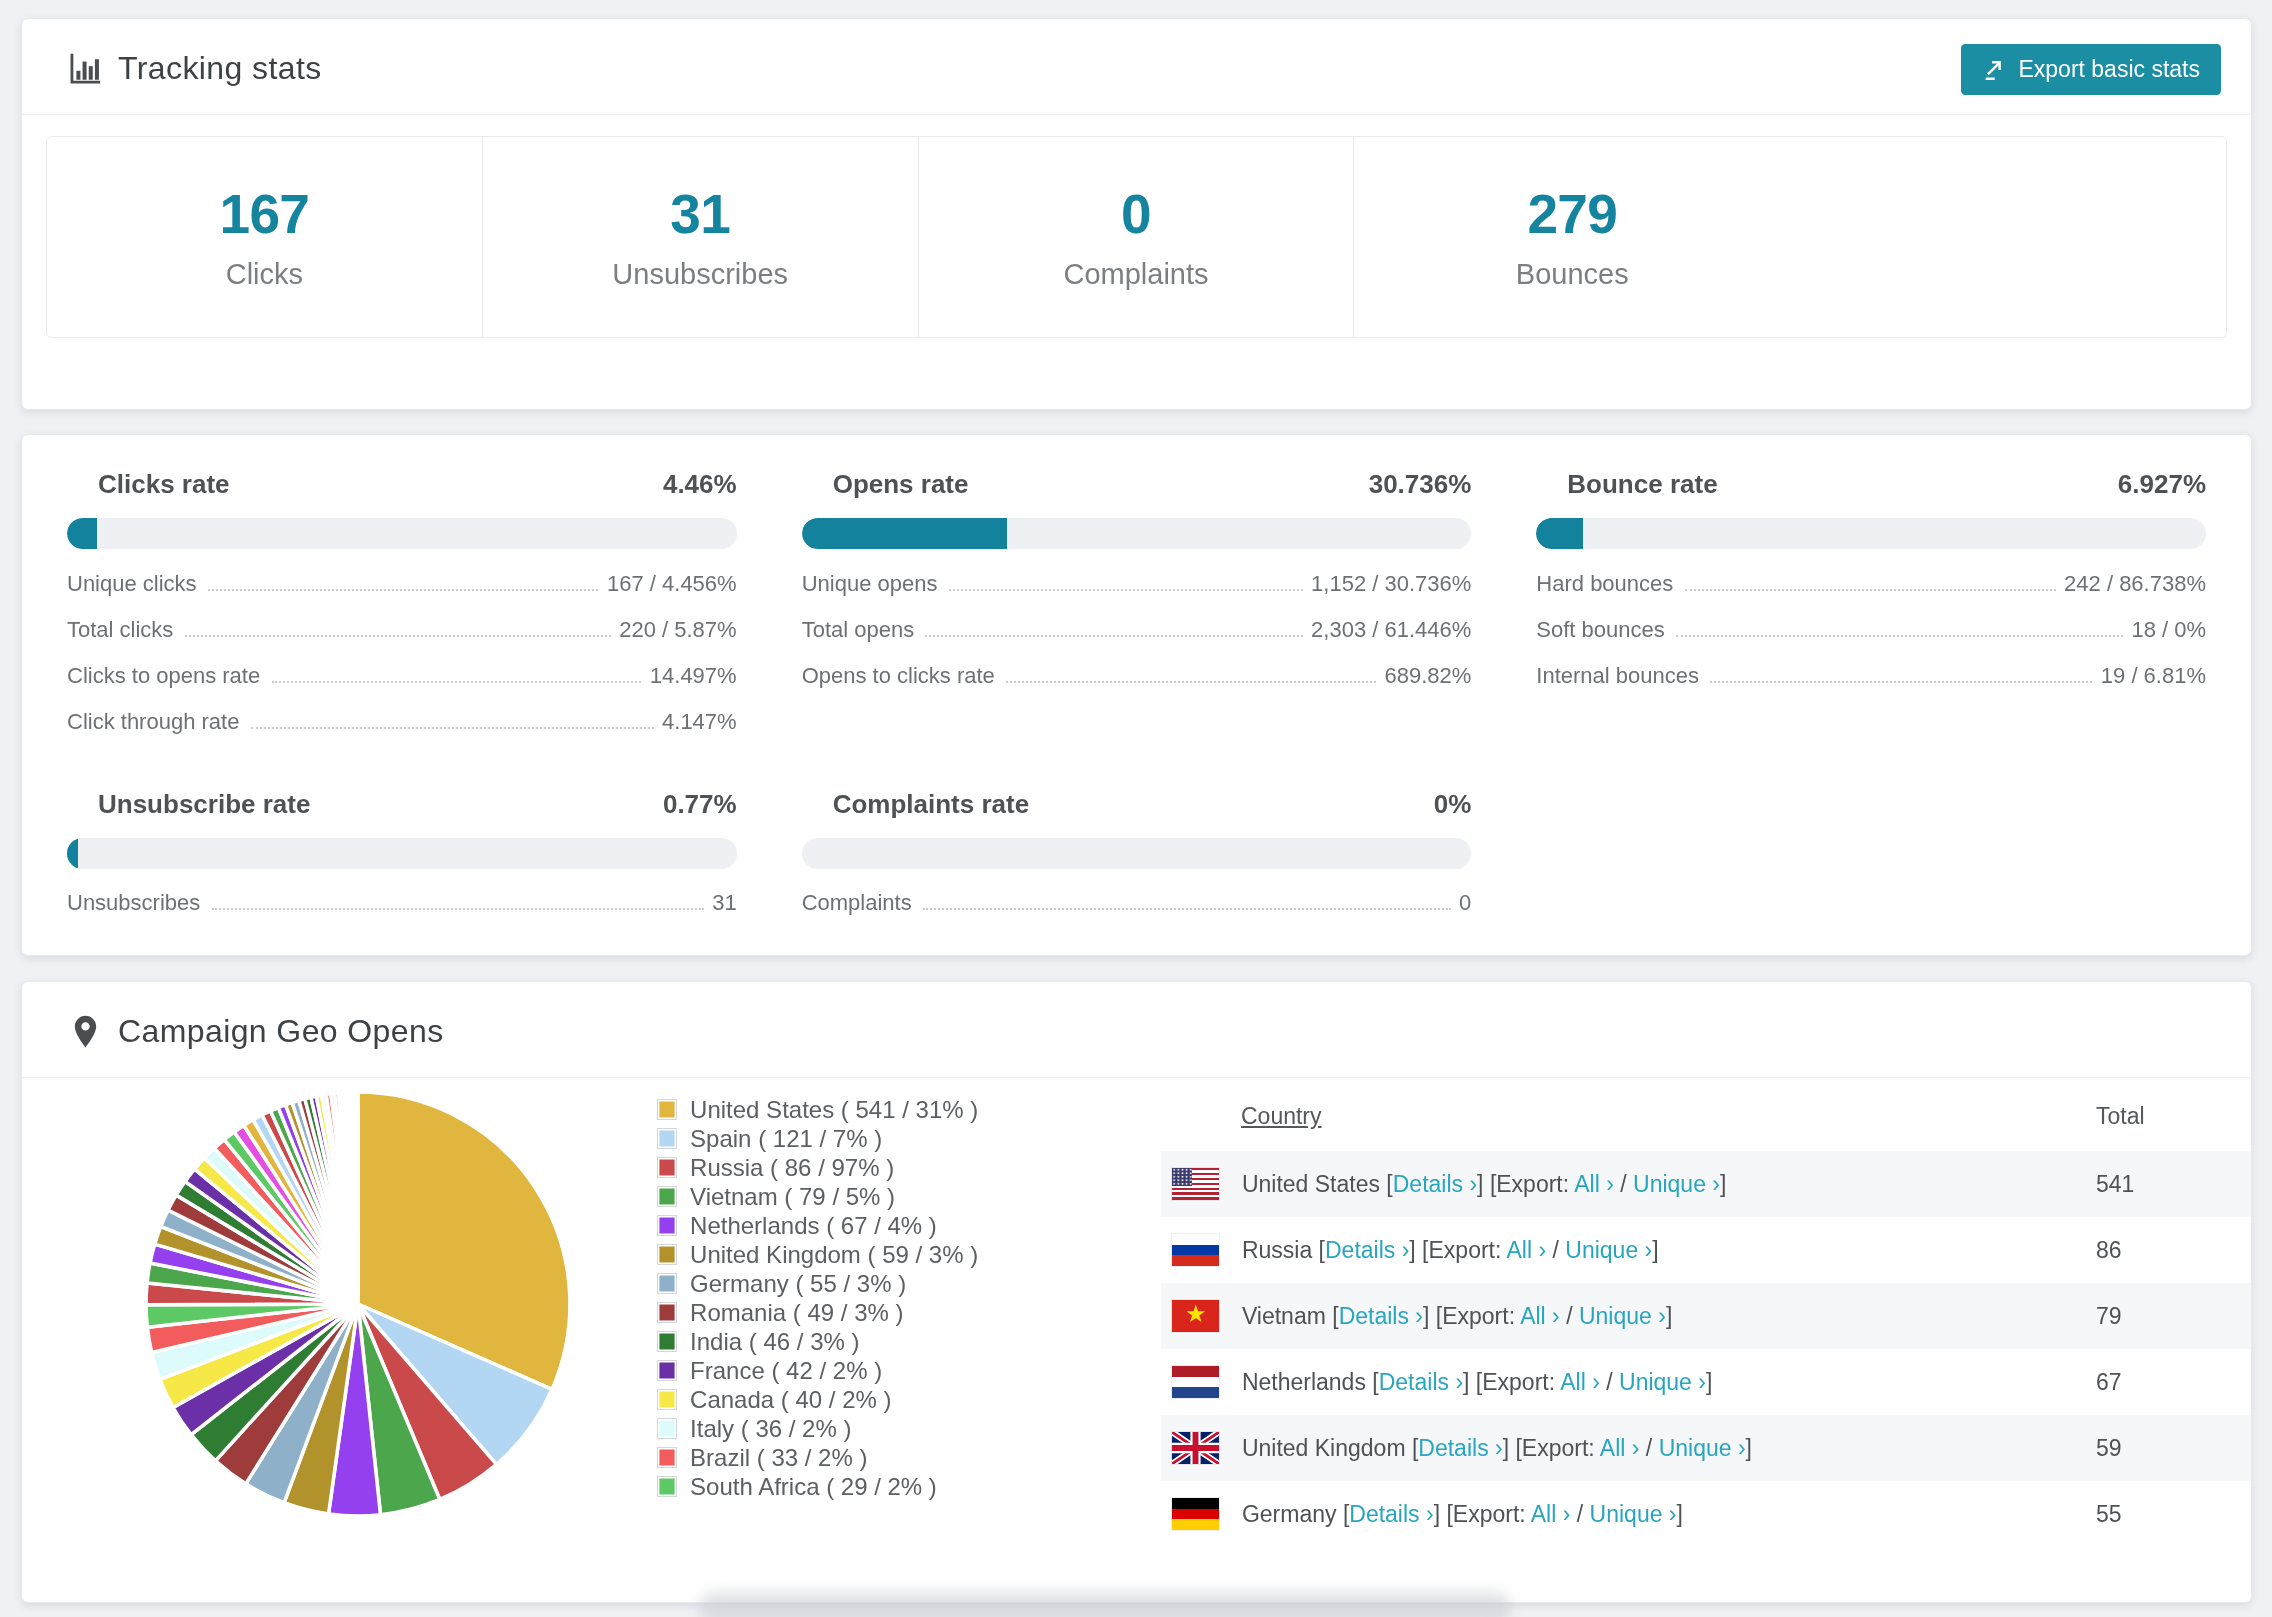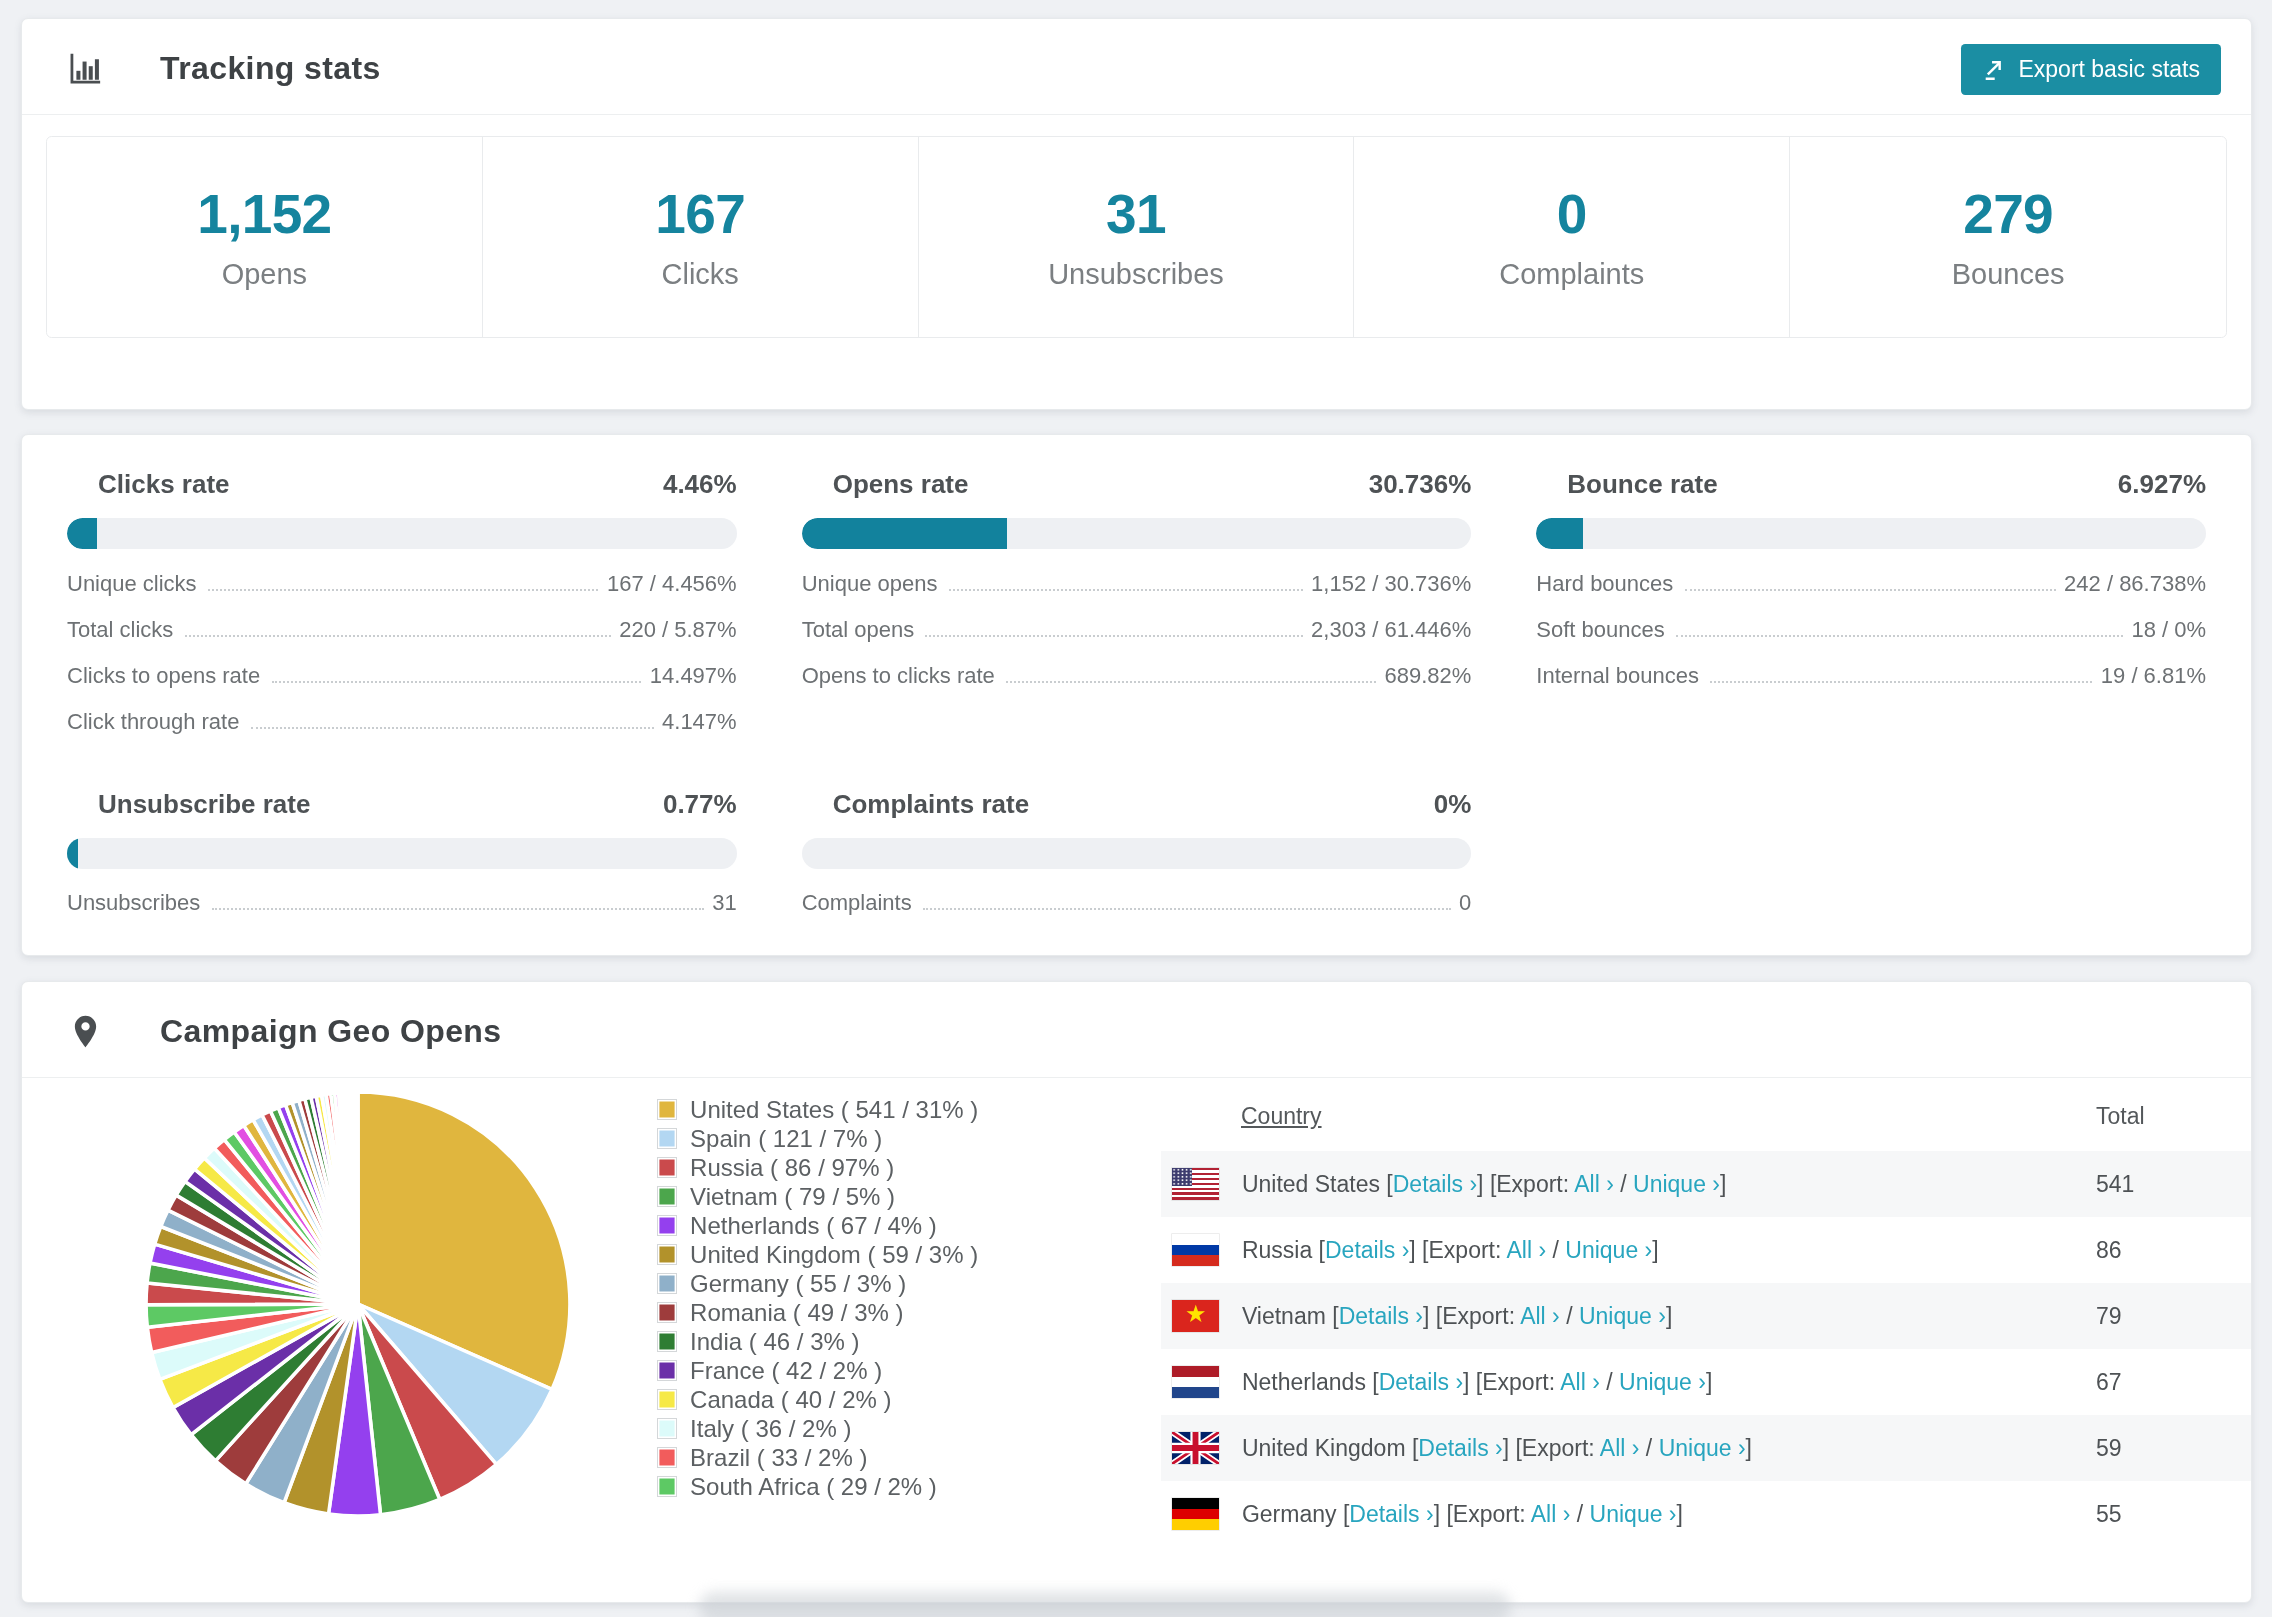--- a/index.html
+++ b/index.html
@@ -17,21 +17,21 @@
   }
   #card-tracking{top:17.6px;height:392px;}
   #card-rates{top:434px;height:522px;}
   #card-geo{top:981px;height:622px;}
 
   .card-header{
     display:flex;align-items:center;
     padding:31px 28px 27px 45px;position:relative;
     border-bottom:1.4px solid #edeff0;
   }
-  .card-title{font-size:32px;font-weight:700;color:#3e4245;letter-spacing:0.4px;margin-left:42px;}
+  .card-title{font-size:32px;font-weight:400;color:#3e4245;letter-spacing:0.4px;}
   .hdr-icon{width:37px;height:37px;margin-right:14px;flex:none;}
 
   
   .btn-export{
     position:absolute;right:30px;top:25.4px;
     display:flex;align-items:center;gap:11.3px;
     background:#1b8ea3;color:#fff;border:none;cursor:pointer;
     font-family:inherit;font-size:23px;font-weight:500;
     padding:12px 21px;border-radius:4.2px;
   }
@@ -114,24 +114,20 @@
     <button class="btn-export">
       <svg viewBox="0 0 24 24" fill="none" stroke="#ffffff" stroke-width="2.3">
         <path d="M3.5 20.5h8.5"></path>
         <path d="M5.5 16.5 L16.5 5.5"></path>
         <path d="M9.5 5h7.2v7.2"></path>
       </svg>
       <span>Export basic stats</span>
     </button>
   </div>
   <div class="stats-wrap" id="stats-wrap">
-      <div class="stat-cell">
-        <div class="stat-value">1,152</div>
-        <div class="stat-label">Opens</div>
-      </div>
       <div class="stat-cell">
         <div class="stat-value">167</div>
         <div class="stat-label">Clicks</div>
       </div>
       <div class="stat-cell">
         <div class="stat-value">31</div>
         <div class="stat-label">Unsubscribes</div>
       </div>
       <div class="stat-cell">
         <div class="stat-value">0</div>

